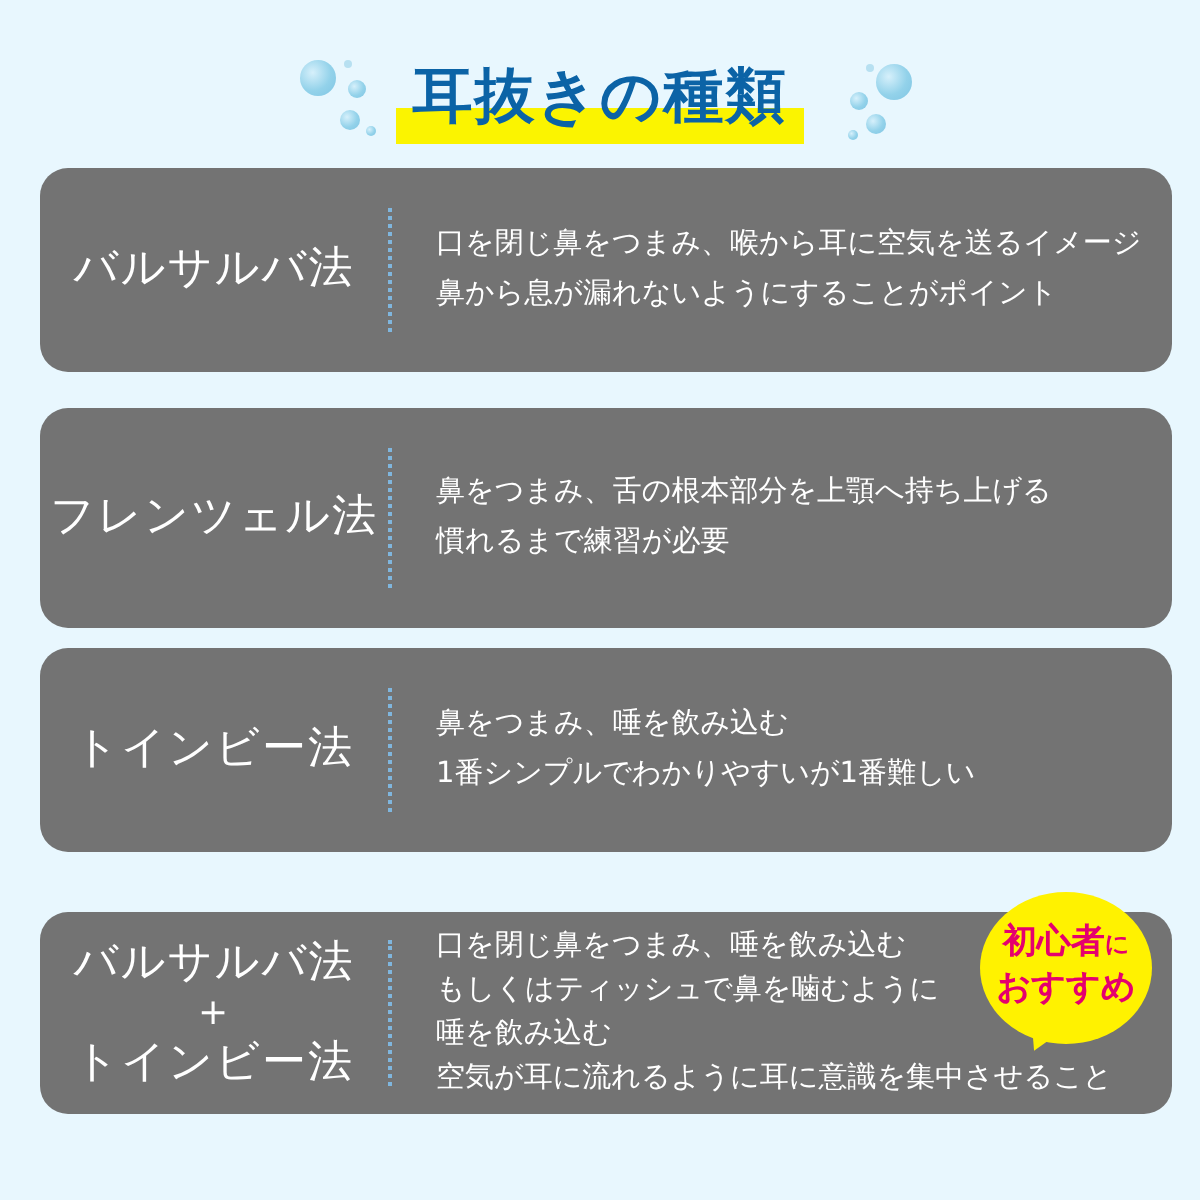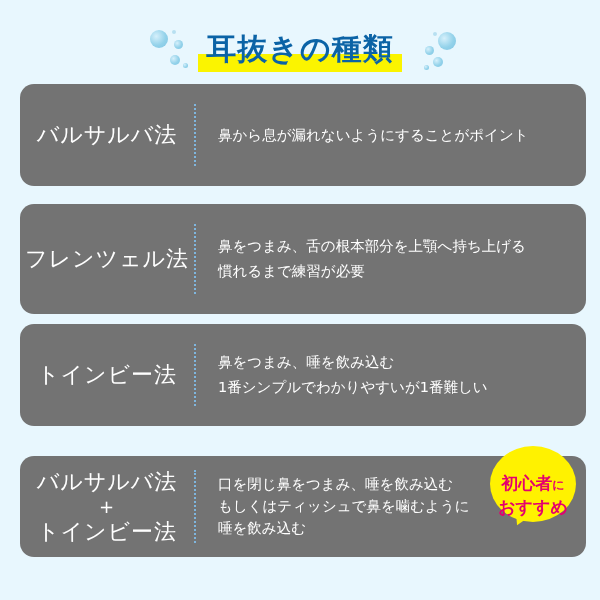--- a/index.html
+++ b/index.html
@@ -54,21 +54,21 @@
   .badge .circle {
     position:absolute; left:0; top:0; width:86px; height:76px; border-radius:50%;
     background:#fff200;
   }
   .badge .tail {
     position:absolute; left:22px; top:66px; width:0; height:0;
     border-left:8px solid transparent; border-right:8px solid transparent;
     border-top:14px solid #fff200; transform:rotate(25deg);
   }
   .badge .text {
-    position:absolute; left:0; top:26px; width:86px; text-align:center;
+    position:absolute; left:0; top:14px; width:86px; text-align:center;
     color:#e5006e; font-weight:bold; font-size:17px; line-height:22px;
   }
   .badge .text small { font-size:12px; }
 </style>
 </head>
 <body>
 
 <div class="header">
   <div class="bubbles" style="left:142px;">
     <div class="bubble" style="left:8px;top:8px;width:18px;height:18px;"></div>
@@ -87,20 +87,21 @@
     <div class="bubble" style="left:25px;top:24px;width:9px;height:9px;"></div>
     <div class="bubble" style="left:33px;top:35px;width:10px;height:10px;"></div>
     <div class="bubble" style="left:24px;top:43px;width:5px;height:5px;"></div>
   </div>
 </div>
 
 <div class="card" style="top:84px;height:102px;">
   <div class="method">バルサルバ法</div>
   <div class="divider"></div>
   <div class="desc">
+    <div>口を閉じ鼻をつまみ、喉から耳に空気を送るイメージ</div>
     <div>鼻から息が漏れないようにすることがポイント</div>
   </div>
 </div>
 
 <div class="card" style="top:204px;height:110px;">
   <div class="method">フレンツェル法</div>
   <div class="divider"></div>
   <div class="desc">
     <div>鼻をつまみ、舌の根本部分を上顎へ持ち上げる</div>
     <div>慣れるまで練習が必要</div>
@@ -120,20 +121,21 @@
   <div class="method">
     <div>バルサルバ法</div>
     <div class="plus">+</div>
     <div>トインビー法</div>
   </div>
   <div class="divider" style="top:14px;bottom:14px;"></div>
   <div class="desc" style="line-height:22px;font-family:Liberation Mono, monospace;">
     <div>口を閉じ鼻をつまみ、唾を飲み込む</div>
     <div>もしくはティッシュで鼻を噛むように</div>
     <div>唾を飲み込む</div>
+    <div>空気が耳に流れるように耳に意識を集中させること</div>
   </div>
 </div>
 
 <div class="badge">
   <div class="tail"></div>
   <div class="circle"></div>
   <div class="text">
     <div><span>初心者</span><small>に</small></div>
     <div>おすすめ</div>
   </div>

